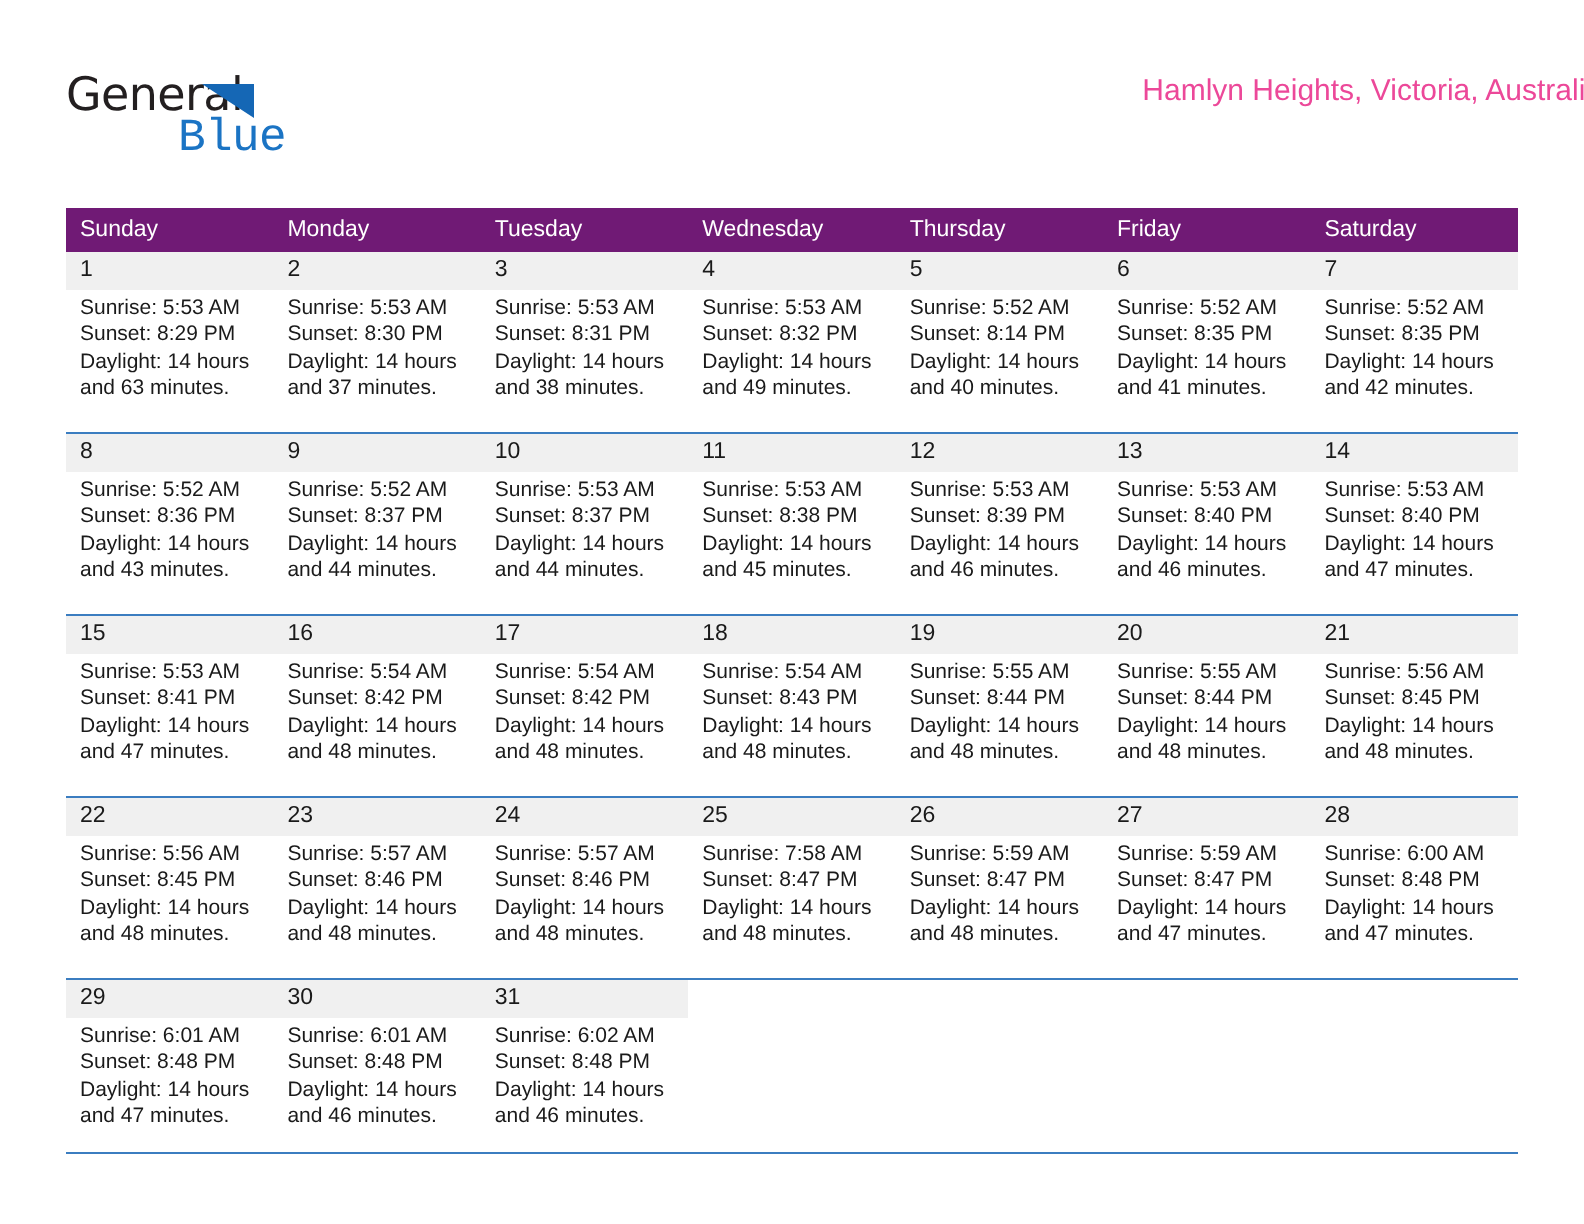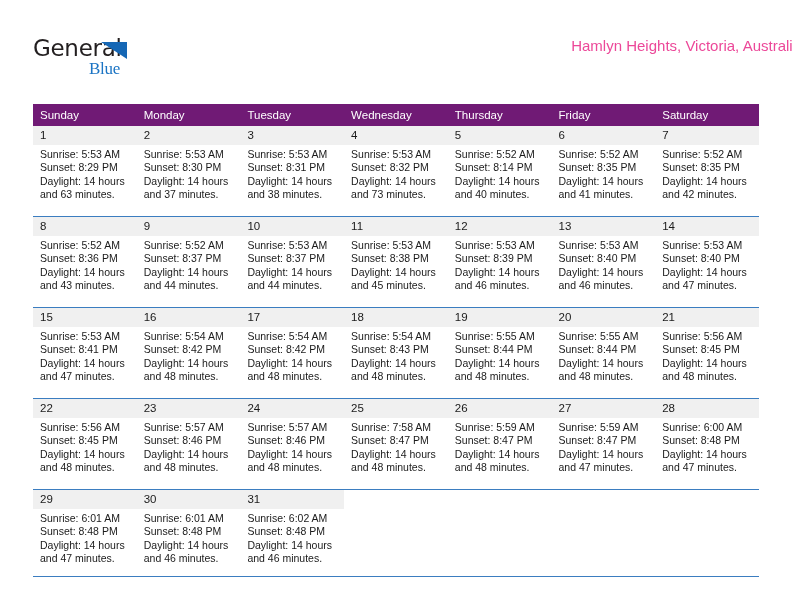--- a/index.html
+++ b/index.html
@@ -54,24 +54,24 @@
     top: 6px;
     width: 0;
     height: 0;
     border-top: 17px solid #1567b5;
     border-left: 26px solid transparent;
   }
   .logo-blue {
     position: absolute;
     left: 56px;
     top: 21px;
-    font-size: 17px;
+    font-size: 23px;
     letter-spacing: -0.3px;
     color: #1b74c4;
-    font-family: Liberation Serif, serif;
+    font-family: Liberation Mono, monospace;
     line-height: 24px;
   }
   .title-block {
     position: absolute;
     right: 35px;
     top: 30px;
     text-align: right;
   }
   .cal-title {
     font-size: 29px;
@@ -222,21 +222,21 @@
               </div>
             </div>
           </td>
           <td>
             <div class="day-cell">
               <div class="day-num">4</div>
               <div class="day-info">
                 <div>Sunrise: 5:53 AM</div>
                 <div>Sunset: 8:32 PM</div>
                 <div>Daylight: 14 hours</div>
-                <div>and 73 minutes.</div>
+                <div>and 49 minutes.</div>
               </div>
             </div>
           </td>
           <td>
             <div class="day-cell">
               <div class="day-num">5</div>
               <div class="day-info">
                 <div>Sunrise: 5:52 AM</div>
                 <div>Sunset: 8:14 PM</div>
                 <div>Daylight: 14 hours</div>

